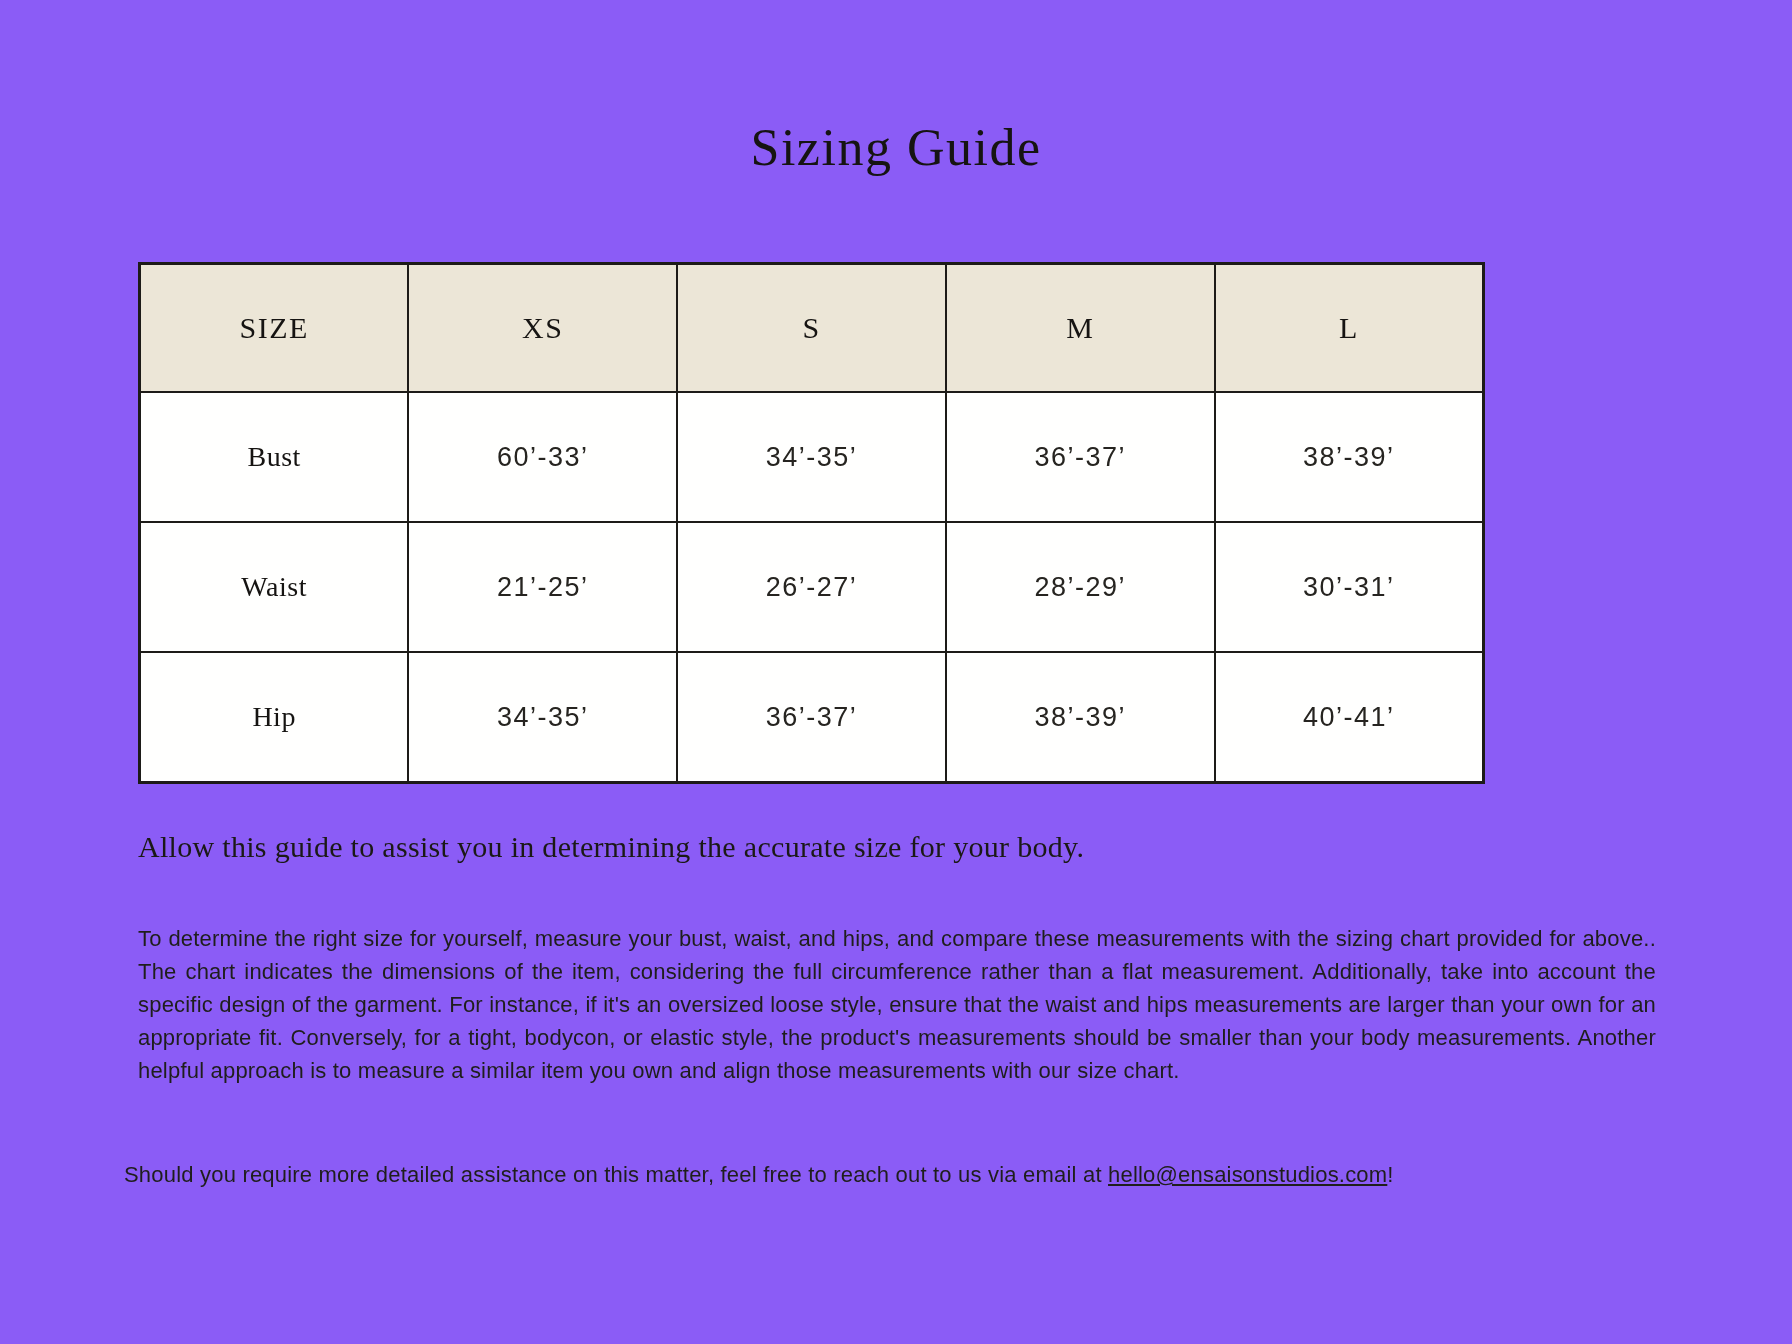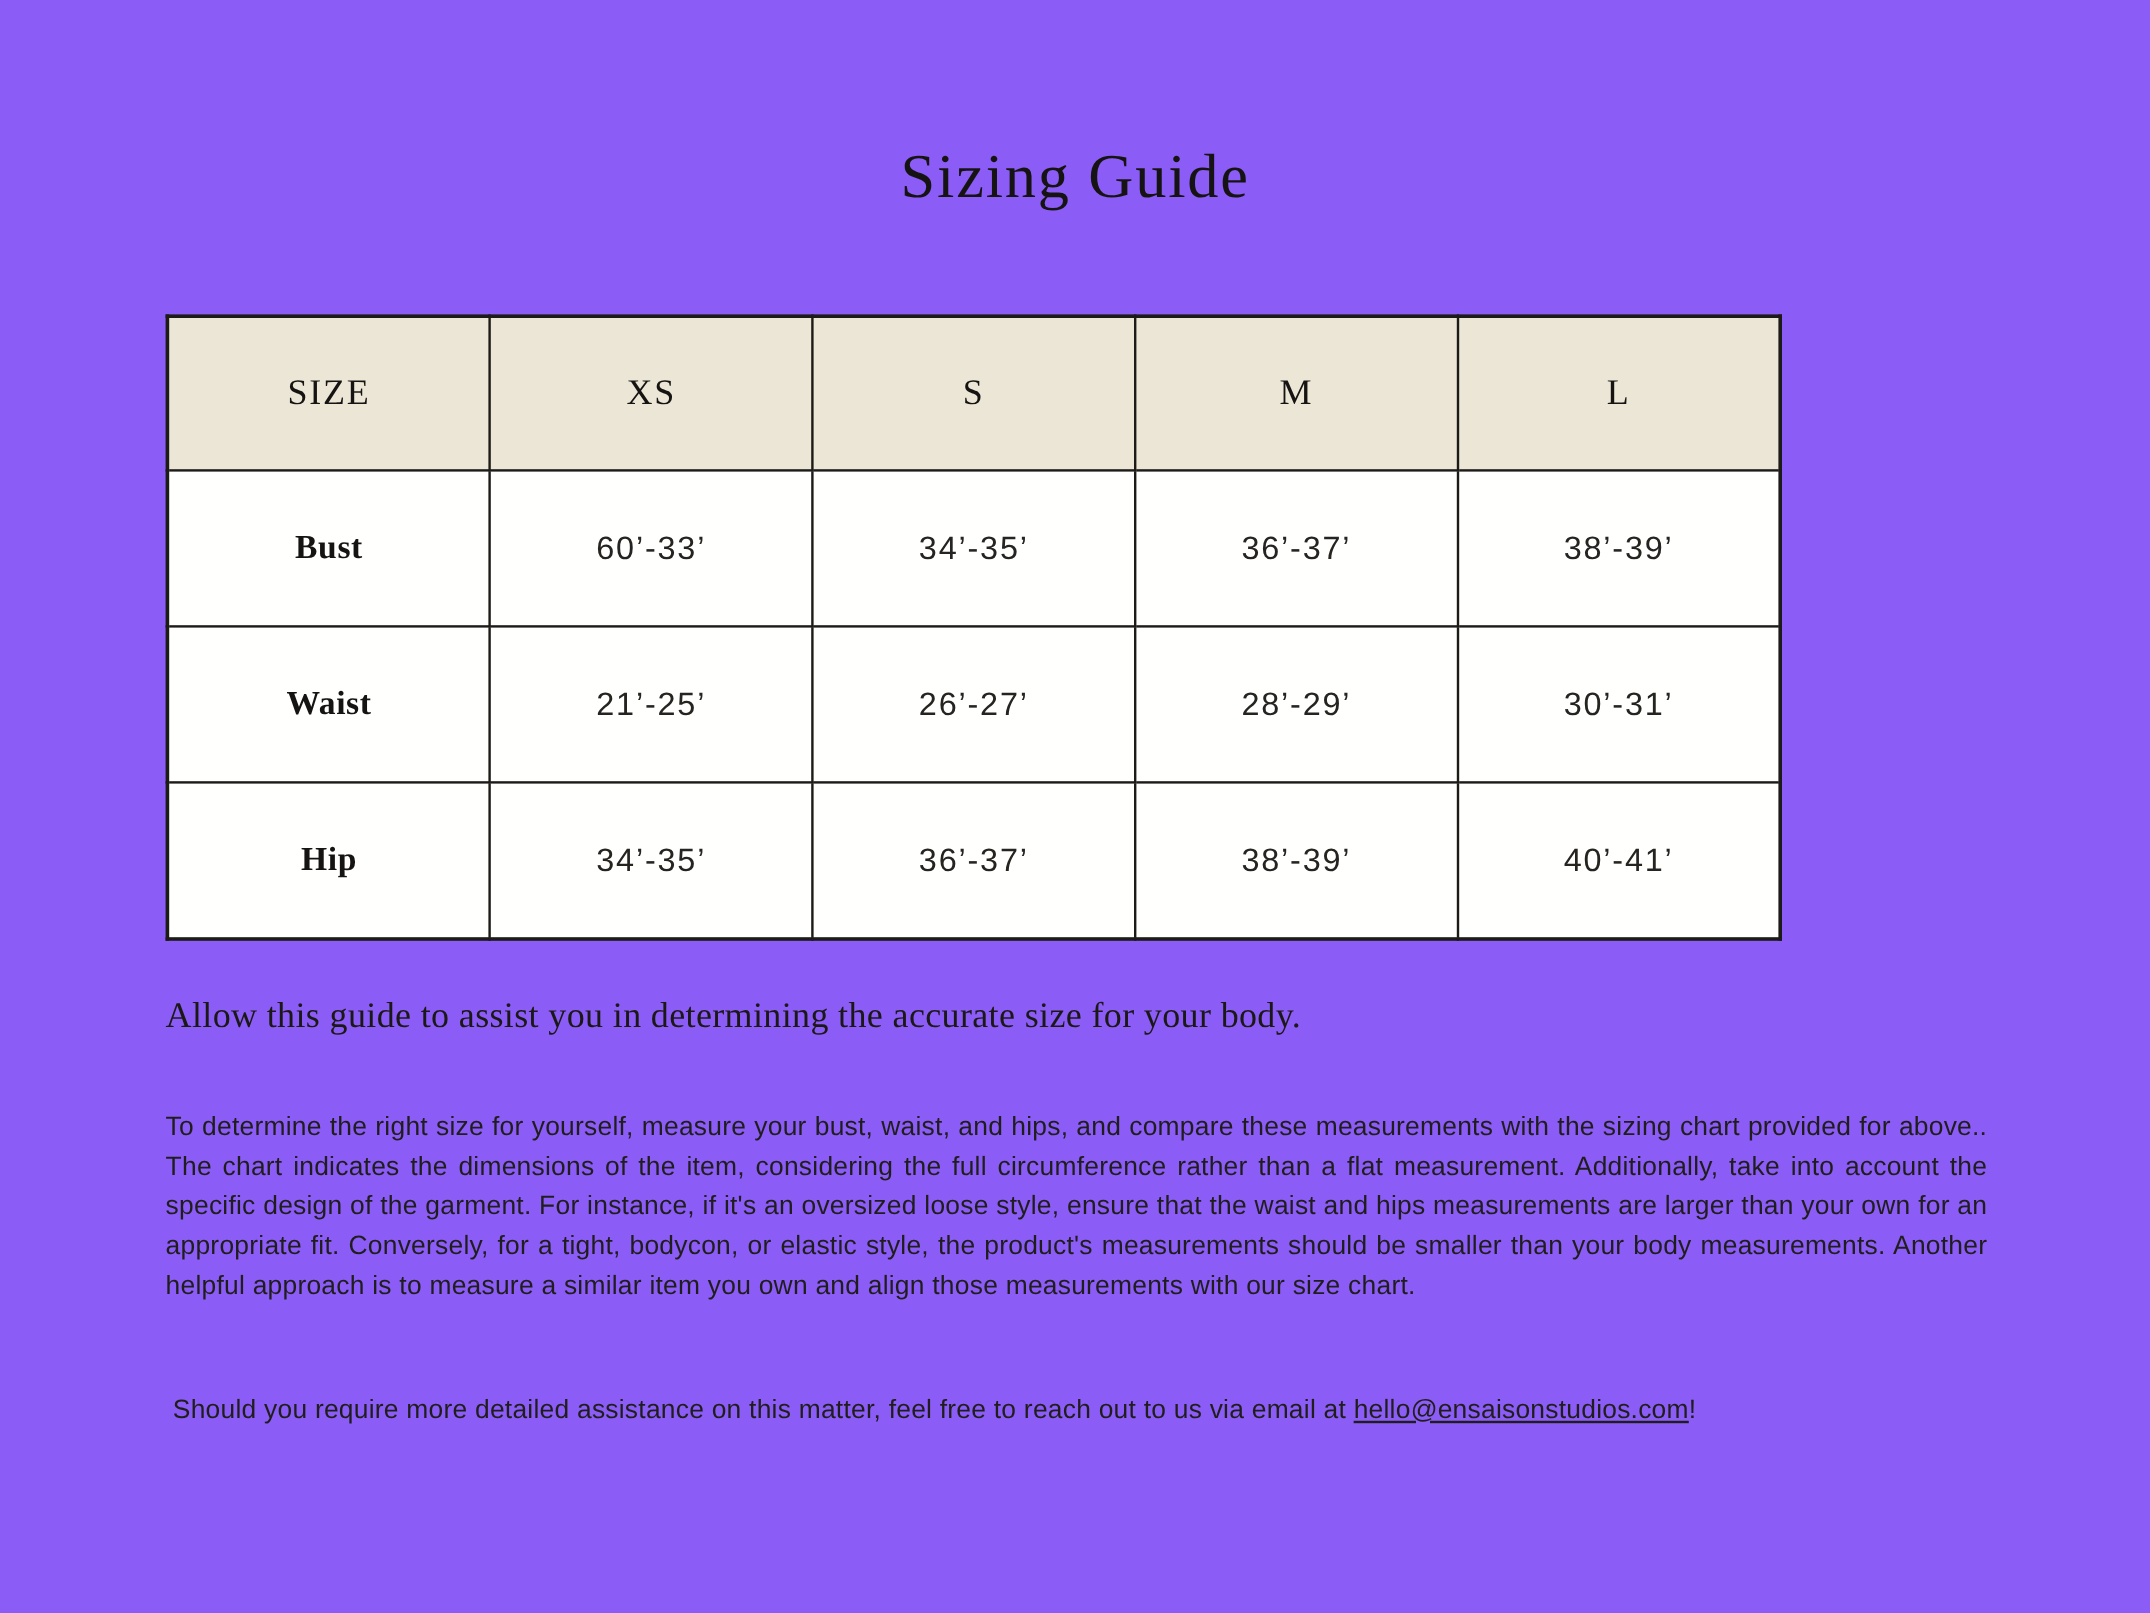--- a/index.html
+++ b/index.html
@@ -51,21 +51,20 @@
     font-size: 30px;
     letter-spacing: 1.5px;
     color: #161412;
   }
   table.size-table td { height: 128px; background: #fffffe; }
   td.row-label {
     font-family: "Liberation Serif", serif;
     font-size: 28px;
     letter-spacing: 0.5px;
     color: #161412;
-    font-weight: bold;
   }
   td.value-cell {
     font-size: 27px;
     letter-spacing: 1.5px;
     color: #262420;
   }
   .lead {
     position: absolute;
     top: 830px;
     left: 138px;
@@ -82,21 +81,21 @@
     width: 1518px;
     font-size: 22px;
     line-height: 33px;
     letter-spacing: 0.2px;
     text-align: justify;
     color: #1f1e1c;
   }
   .contact {
     position: absolute;
     top: 1158px;
-    left: 144px;
+    left: 124px;
     width: 1518px;
     font-size: 22px;
     line-height: 33px;
     letter-spacing: 0.2px;
     color: #1f1e1c;
   }
   .email-link {
     color: #1f1e1c;
     text-decoration: underline;
     cursor: pointer;

